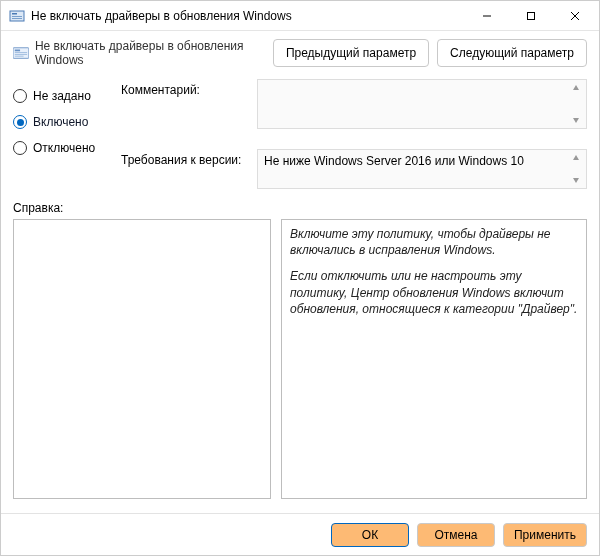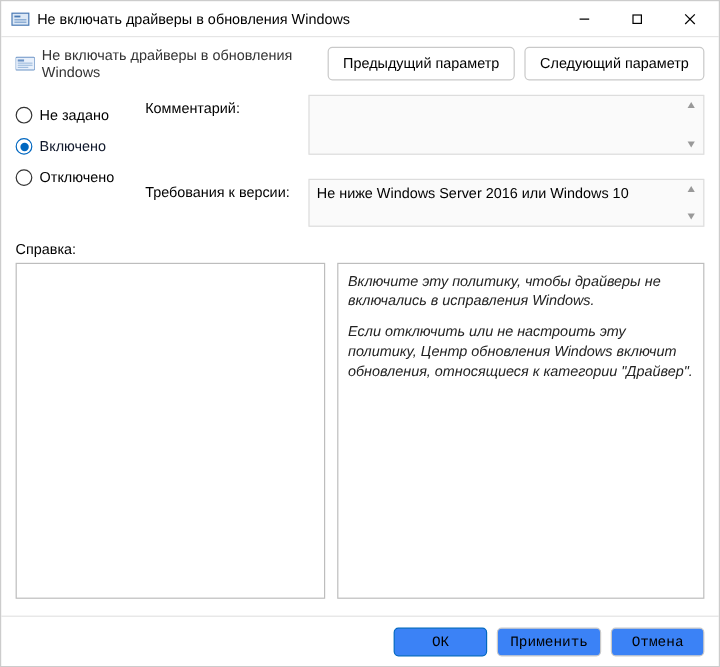--- a/index.html
+++ b/index.html
@@ -132,26 +132,25 @@
     border-top: 1px solid #e3e3e3;
     display: flex;
     align-items: center;
     justify-content: flex-end;
     gap: 8px;
     padding: 0 12px;
   }
   .btn {
     min-width: 78px;
     height: 24px;
-    background: #3b82f6;
+    background: #fdba74;
     border: 1px solid #c9c9c9;
     border-radius: 4px;
     font-size: 12px;
     padding: 0 10px;
-    font-family: Liberation Mono, monospace;
   }
   .btn.primary { border-color: #0067c0; }
 </style>
 </head>
 <body>
 
 <div class="window">
 
   <div class="titlebar">
     <span class="icon">
@@ -267,17 +266,17 @@
   <div class="panes-row">
     <div class="pane left"></div>
     <div class="pane right">
       <p class="help-p">Включите эту политику, чтобы драйверы не включались в исправления Windows.</p>
       <p class="help-p">Если отключить или не настроить эту политику, Центр обновления Windows включит обновления, относящиеся к категории "Драйвер".</p>
     </div>
   </div>
 
   <div class="footer">
     <button class="btn primary">ОК</button>
+    <button class="btn">Отмена</button>
     <button class="btn">Применить</button>
-    <button class="btn">Отмена</button>
   </div>
 
 </div>
 
 </body></html>

